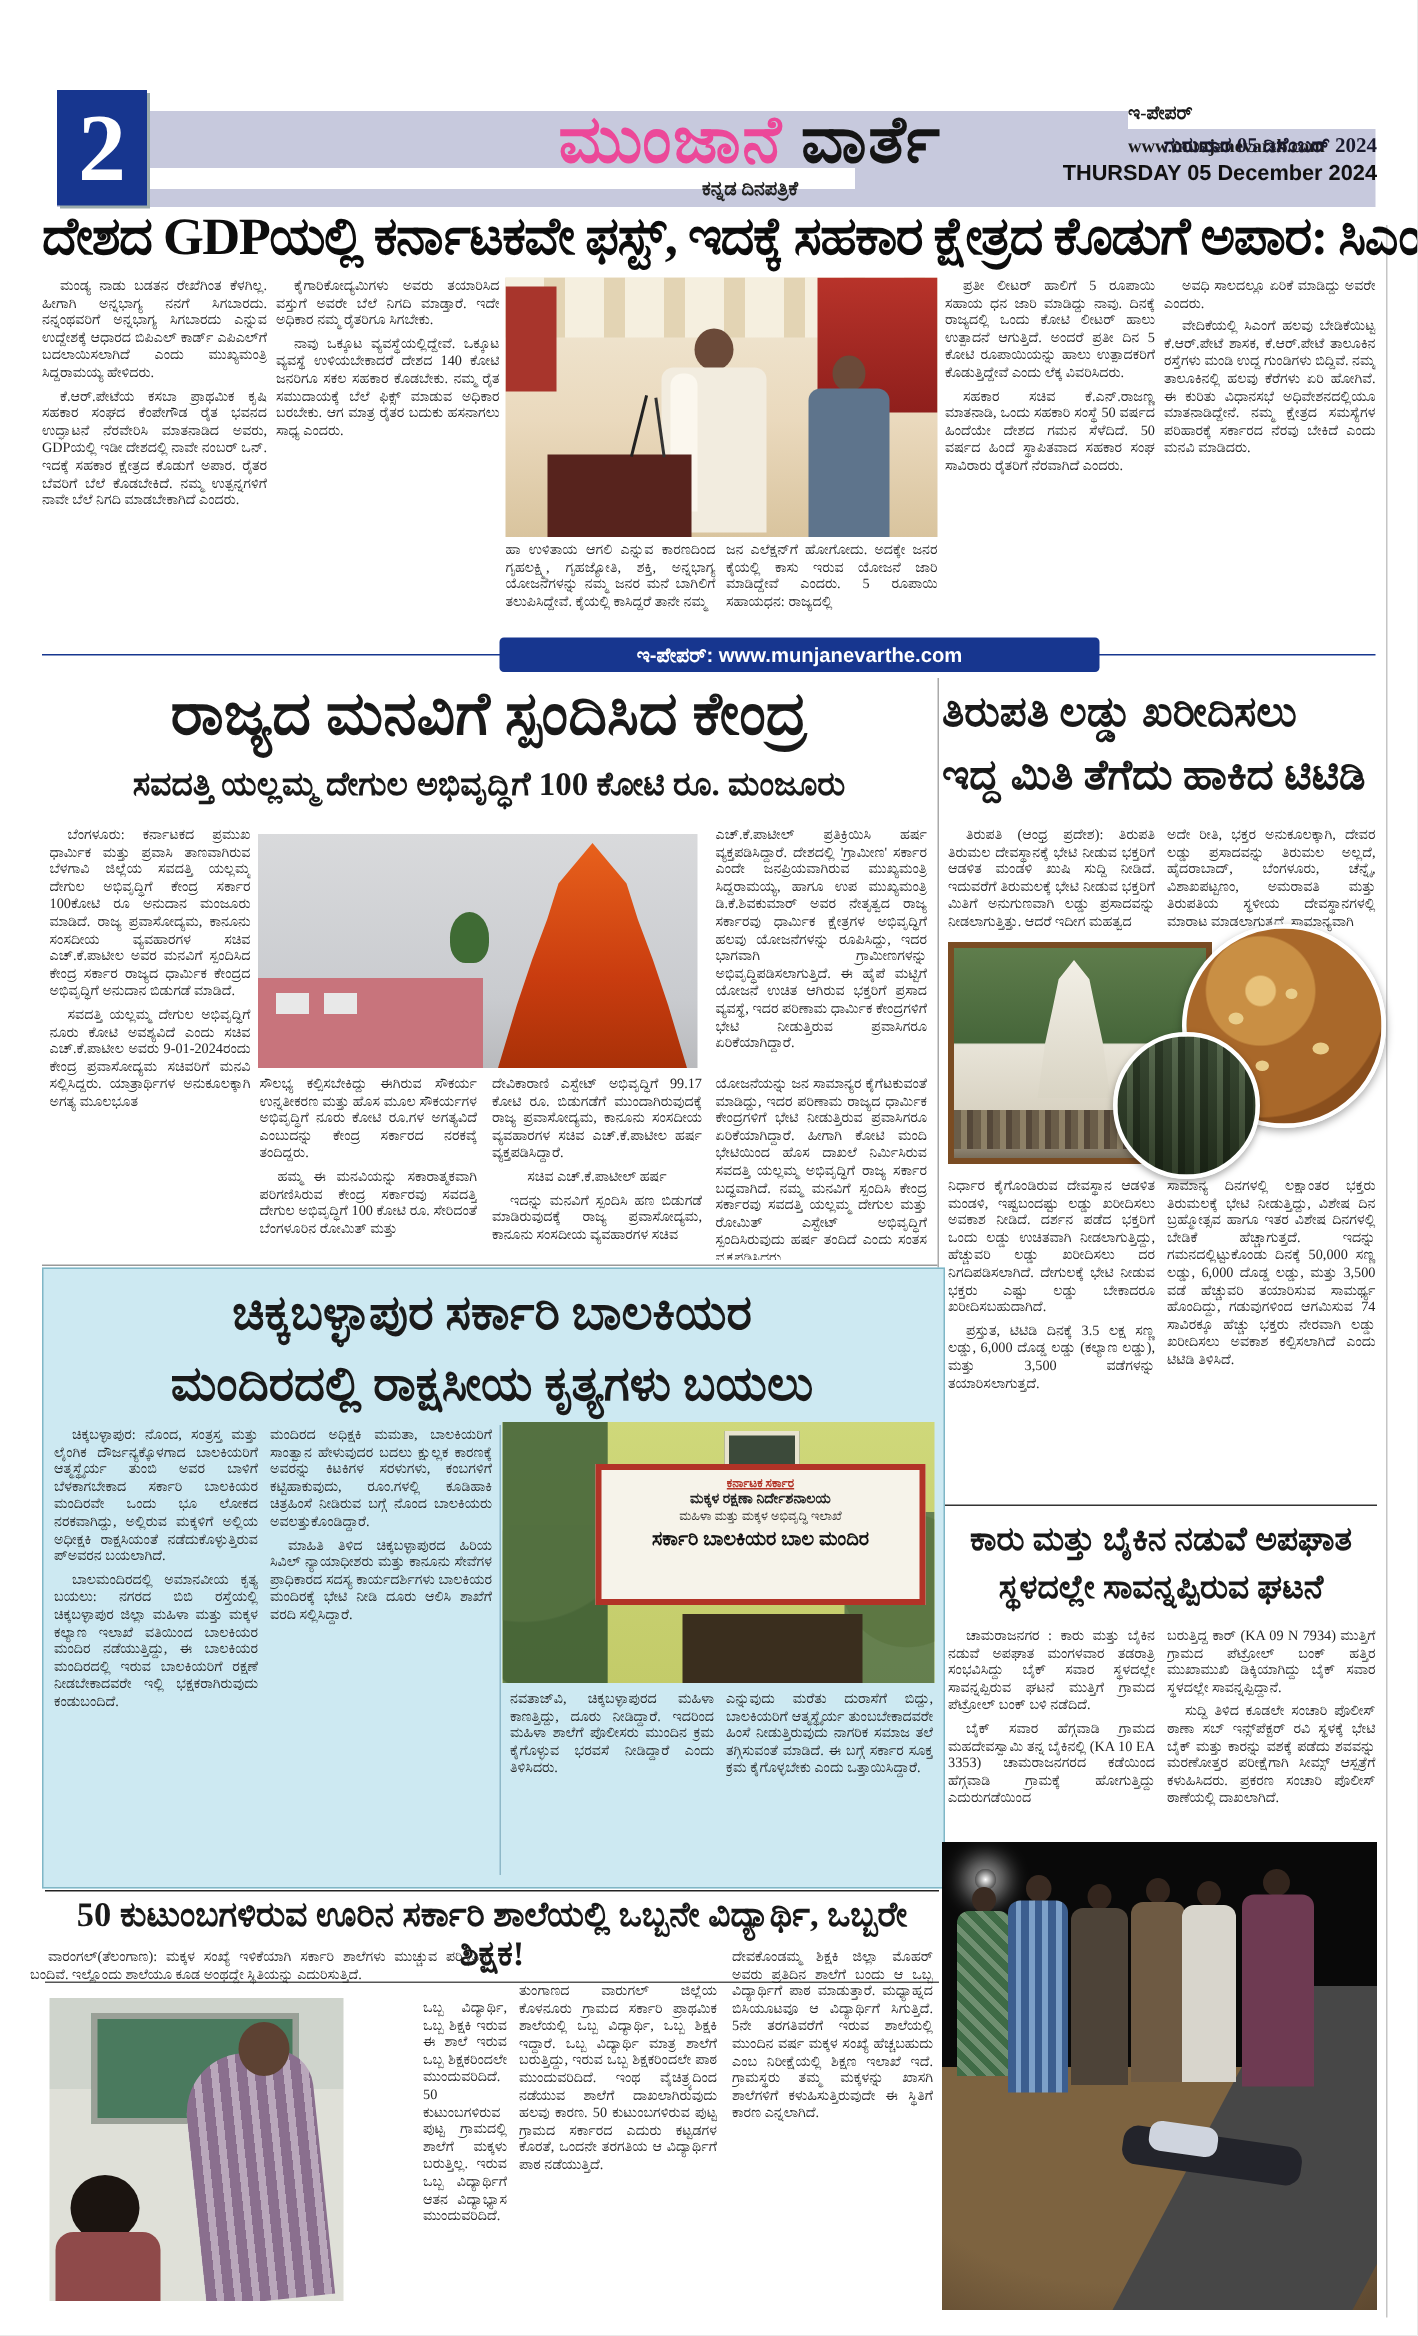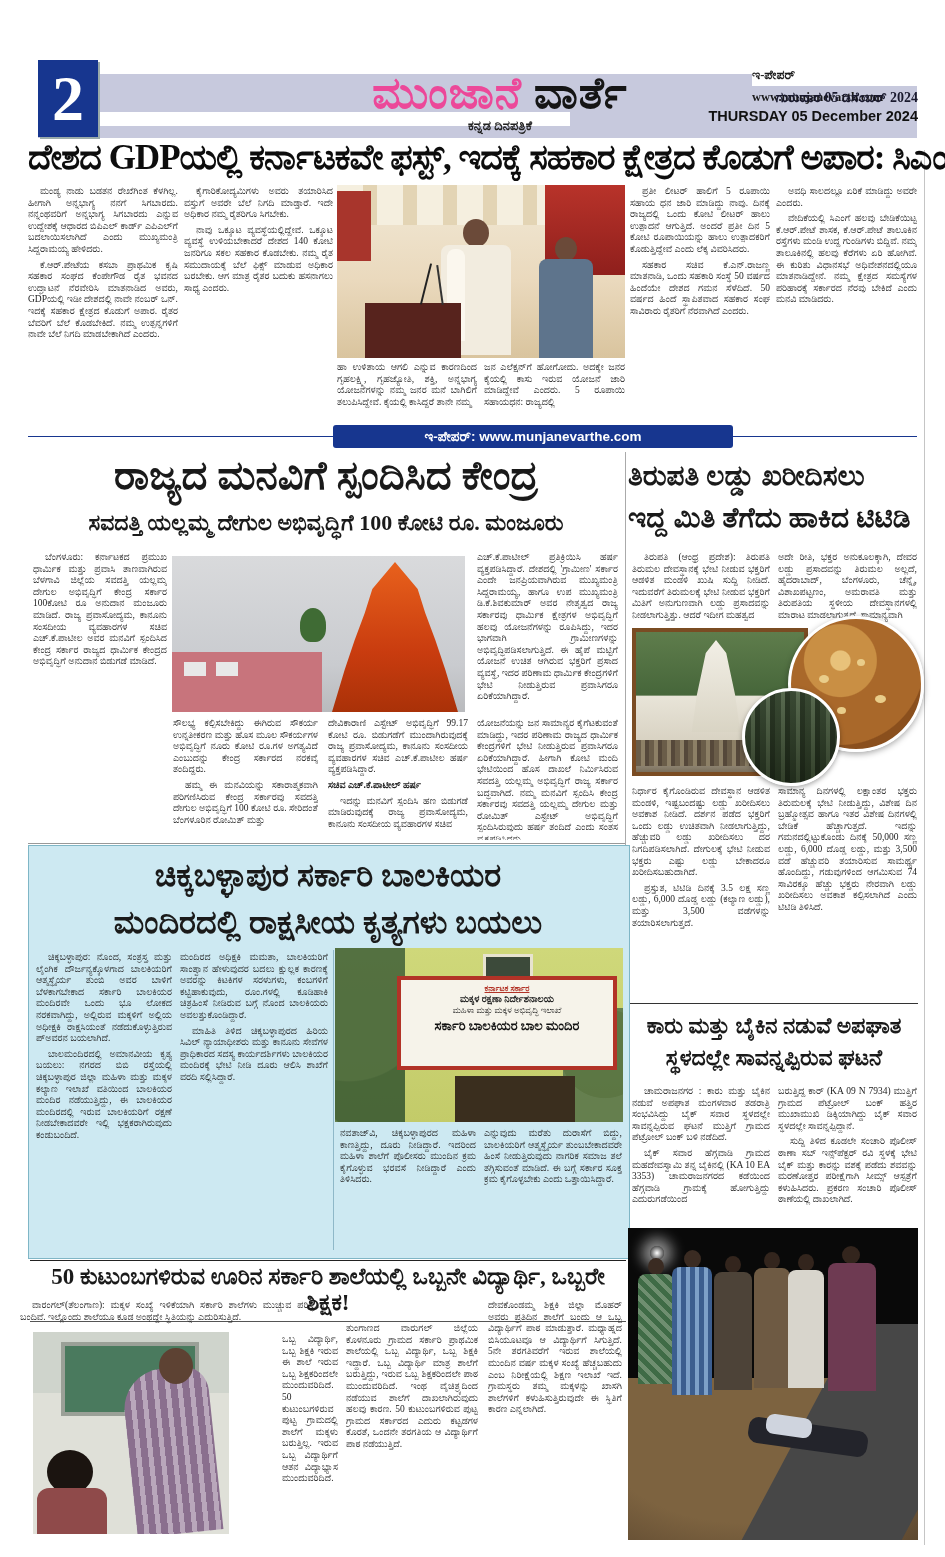--- a/index.html
+++ b/index.html
@@ -35,21 +35,21 @@
   .h-temple-sub{left:30px;top:510px;width:592px;text-align:center;font-size:22px;font-weight:bold;}
   .h-tiru{left:628px;top:455px;width:292px;text-align:left;font-size:28px;font-weight:bold;line-height:42px;}
   .h-bala{left:40px;top:852px;width:576px;text-align:center;font-size:32px;font-weight:bold;line-height:47px;}
   .h-acc{left:628px;top:1010px;width:292px;text-align:center;font-size:22px;font-weight:bold;line-height:32px;}
   .h-school{left:30px;top:1260px;width:596px;text-align:center;font-size:23px;font-weight:bold;
       border-top:1.5px solid #222;border-bottom:1px solid #555;padding:3px 0 5px;}
   
   .col{font-size:9.5px;line-height:11.6px;text-align:justify;color:#222;
        font-family:"Liberation Serif","DejaVu Serif",serif;overflow:hidden;}
   .col p{margin:0 0 4px;text-indent:12px;}
-  .boldline{font-weight:bold;text-align:left;text-indent:0 !important;}
+  .boldline{font-weight:normal;text-align:center;text-indent:0 !important;}
   
   .banner-line{left:28px;top:436px;width:889px;height:1px;background:#17368f;}
   .banner{left:333px;top:425px;width:400px;height:23px;background:#17368f;color:#fff;
       text-align:center;line-height:23px;font-size:13.5px;font-weight:bold;border-radius:3px;
       font-family:"Liberation Sans",sans-serif;}
   
   .bala-box{left:28px;top:845px;width:600px;height:412px;background:#cde9f2;border:1px solid #7fb6c6;}
   
   .photo{overflow:hidden;}
   .ph-gdp{left:337px;top:185px;width:288px;height:173px;background:linear-gradient(#f1e9d6 0%,#ead9bd 55%,#d9c49e 100%);}
@@ -187,20 +187,21 @@
   <div class="abs banner">ಇ-ಪೇಪರ್: www.munjanevarthe.com</div>
 
   <div class="abs vline" style="left:625px;top:452px;height:550px;"></div>
   <div class="abs vline" style="left:625px;top:1005px;height:250px;"></div>
 
   <div class="abs h-temple">ರಾಜ್ಯದ ಮನವಿಗೆ ಸ್ಪಂದಿಸಿದ ಕೇಂದ್ರ</div>
   <div class="abs h-temple-sub">ಸವದತ್ತಿ ಯಲ್ಲಮ್ಮ ದೇಗುಲ ಅಭಿವೃದ್ಧಿಗೆ 100 ಕೋಟಿ ರೂ. ಮಂಜೂರು</div>
 
   <div class="abs col" style="left:33px;top:552px;width:134px;height:288px;">
     <p>ಬೆಂಗಳೂರು: ಕರ್ನಾಟಕದ ಪ್ರಮುಖ ಧಾರ್ಮಿಕ ಮತ್ತು ಪ್ರವಾಸಿ ತಾಣವಾಗಿರುವ ಬೆಳಗಾವಿ ಜಿಲ್ಲೆಯ ಸವದತ್ತಿ ಯಲ್ಲಮ್ಮ ದೇಗುಲ ಅಭಿವೃದ್ಧಿಗೆ ಕೇಂದ್ರ ಸರ್ಕಾರ 100ಕೋಟಿ ರೂ ಅನುದಾನ ಮಂಜೂರು ಮಾಡಿದೆ. ರಾಜ್ಯ ಪ್ರವಾಸೋದ್ಯಮ, ಕಾನೂನು ಸಂಸದೀಯ ವ್ಯವಹಾರಗಳ ಸಚಿವ ಎಚ್.ಕೆ.ಪಾಟೀಲ ಅವರ ಮನವಿಗೆ ಸ್ಪಂದಿಸಿದ ಕೇಂದ್ರ ಸರ್ಕಾರ ರಾಜ್ಯದ ಧಾರ್ಮಿಕ ಕೇಂದ್ರದ ಅಭಿವೃದ್ಧಿಗೆ ಅನುದಾನ ಬಿಡುಗಡೆ ಮಾಡಿದೆ.</p>
+    <p>ಸವದತ್ತಿ ಯಲ್ಲಮ್ಮ ದೇಗುಲ ಅಭಿವೃದ್ಧಿಗೆ ನೂರು ಕೋಟಿ ಅವಶ್ಯವಿದೆ ಎಂದು ಸಚಿವ ಎಚ್.ಕೆ.ಪಾಟೀಲ ಅವರು 9-01-2024ರಂದು ಕೇಂದ್ರ ಪ್ರವಾಸೋದ್ಯಮ ಸಚಿವರಿಗೆ ಮನವಿ ಸಲ್ಲಿಸಿದ್ದರು. ಯಾತ್ರಾರ್ಥಿಗಳ ಅನುಕೂಲಕ್ಕಾಗಿ ಅಗತ್ಯ ಮೂಲಭೂತ</p>
   </div>
 
   <div class="abs photo ph-temple">
     <div class="gopuram"></div>
     <div class="dome"></div>
     <div class="bldg">
       <div class="ac1"></div>
         <div class="ac2"></div>
     </div>
   </div>

